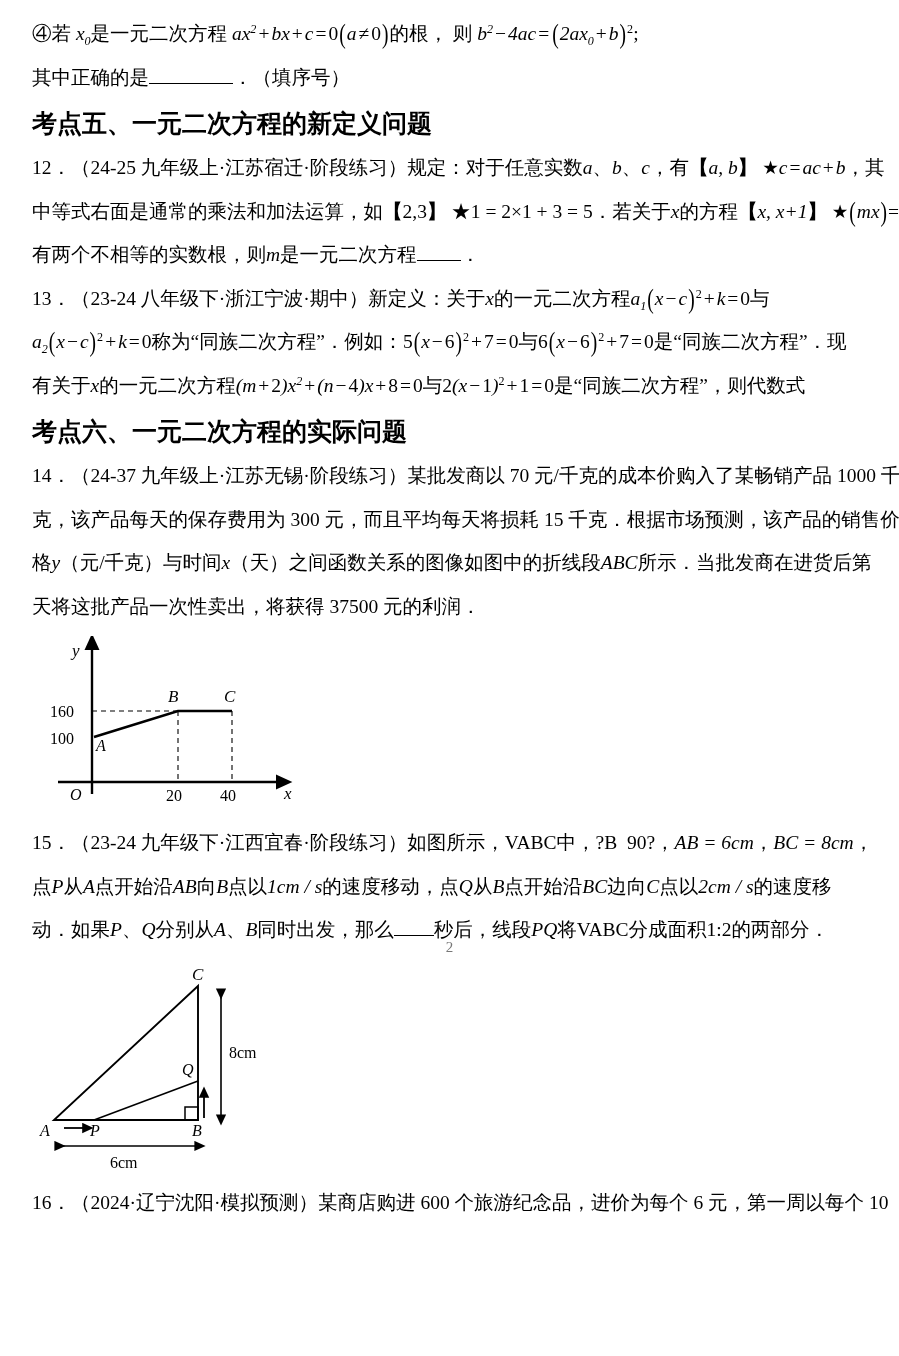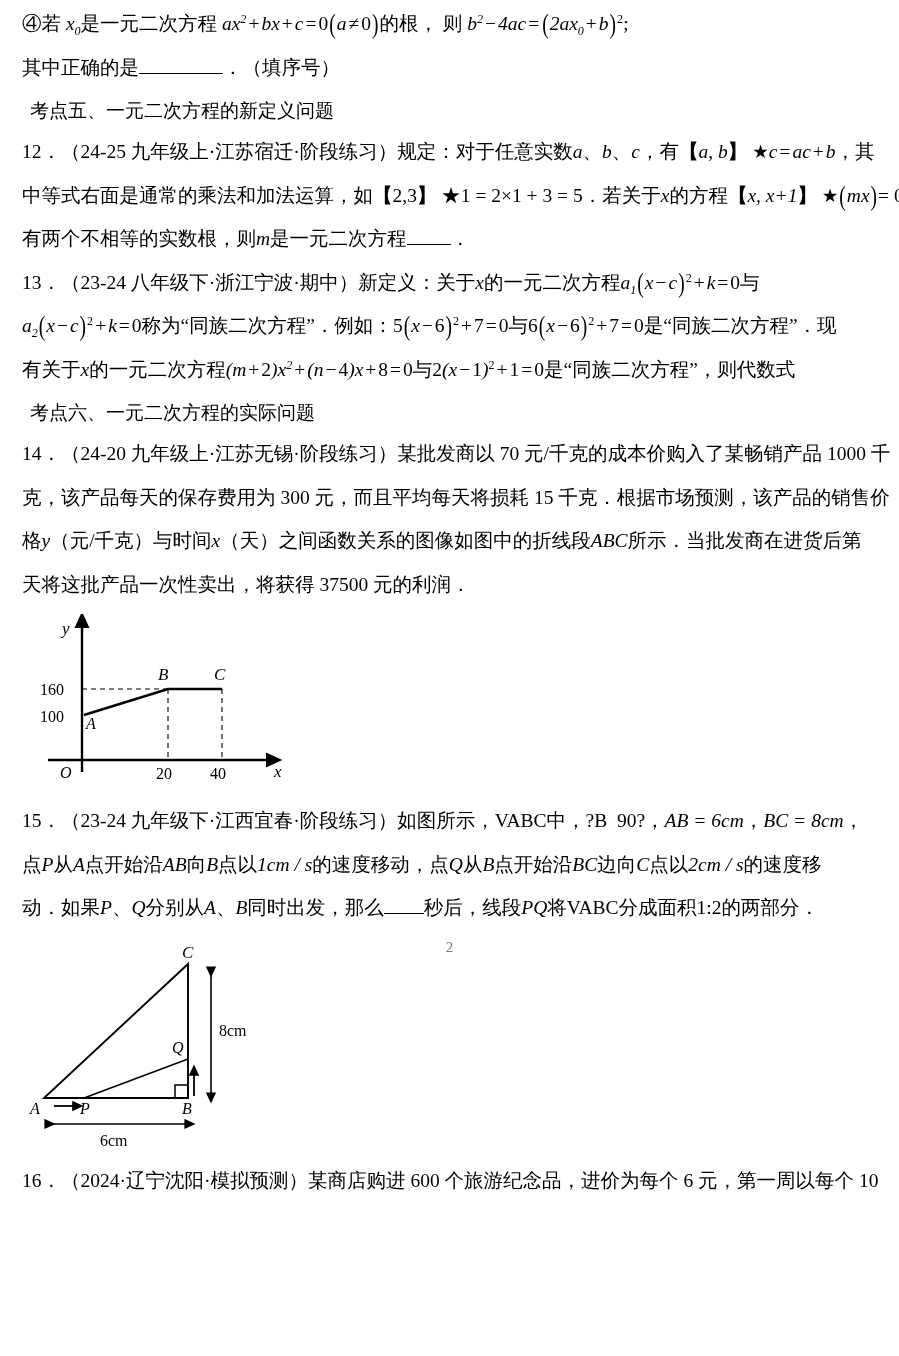--- a/index.html
+++ b/index.html
@@ -12,41 +12,41 @@
     height: 1356px;
     font-family: "Liberation Serif", "DejaVu Serif", serif;
     color: #000000;
     position: relative;
     overflow: hidden;
   }
   .page {
     position: relative;
     width: 899px;
     height: 970px;
-    padding: 0;
+    padding: 10px;
     box-sizing: border-box;
   }
   .body-wrap {
     padding: 14px 28px 0 22px;
   }
   
   .line {
     font-size: 19.5px;
     line-height: 1.0;
     margin: 0 0 24px 0;
     white-space: nowrap;
     letter-spacing: 0px;
   }
   .line.tight { margin-bottom: 20px; }
   .heading {
     font-family: "Liberation Sans", "DejaVu Sans", sans-serif;
-    font-weight: normal;
-    font-size: 19px;
+    font-weight: bold;
+    font-size: 25px;
     line-height: 1.0;
-    margin: 0 0 22px 8px;
+    margin: 0 0 22px 0;
     white-space: nowrap;
   }
   
   .mi {
     font-family: "Liberation Serif", "DejaVu Serif", serif;
     font-style: italic;
   }
   .mn {
     font-family: "Liberation Serif", "DejaVu Serif", serif;
     font-style: normal;
@@ -139,21 +139,21 @@
     </div>
 
     <div class="line">
       <span>有关于</span><span class="mi">x</span><span>的一元二次方程</span><span class="mi">(m<span class="mn op">+</span><span class="mn">2</span>)x<sup class="sp">2</sup><span class="mn op">+</span>(n<span class="mn op">−</span><span class="mn">4</span>)x<span class="mn op">+</span><span class="mn">8</span><span class="mn op">=</span><span class="mn">0</span></span><span>与</span><span class="mi"><span class="mn">2</span>(x<span class="mn op">−</span><span class="mn">1</span>)<sup class="sp mn">2</sup><span class="mn op">+</span><span class="mn">1</span><span class="mn op">=</span><span class="mn">0</span></span><span>是“同族二次方程”，则代数式</span>
     </div>
 
 
     <div class="heading">考点六、一元二次方程的实际问题</div>
 
     <div class="line">
-      <span>14．</span><span>（24-20 九年级上·江苏无锡·阶段练习）</span><span>某批发商以 70 元/千克的成本价购入了某畅销产品 1000 千</span>
+      <span>14．</span><span>（24-37 九年级上·江苏无锡·阶段练习）</span><span>某批发商以 70 元/千克的成本价购入了某畅销产品 1000 千</span>
     </div>
     <div class="line">
       <span>克，该产品每天的保存费用为 300 元，而且平均每天将损耗 15 千克．根据市场预测，该产品的销售价</span>
     </div>
     <div class="line">
       <span>格</span><span class="mi">y</span><span>（元/千克）与时间</span><span class="mi">x</span><span>（天）之间函数关系的图像如图中的折线段</span><span class="mi">ABC</span><span>所示．当批发商在进货后第</span>
     </div>
     <div class="line tight">
       <span>天将这批产品一次性卖出，将获得 37500 元的利润．</span>
     </div>

